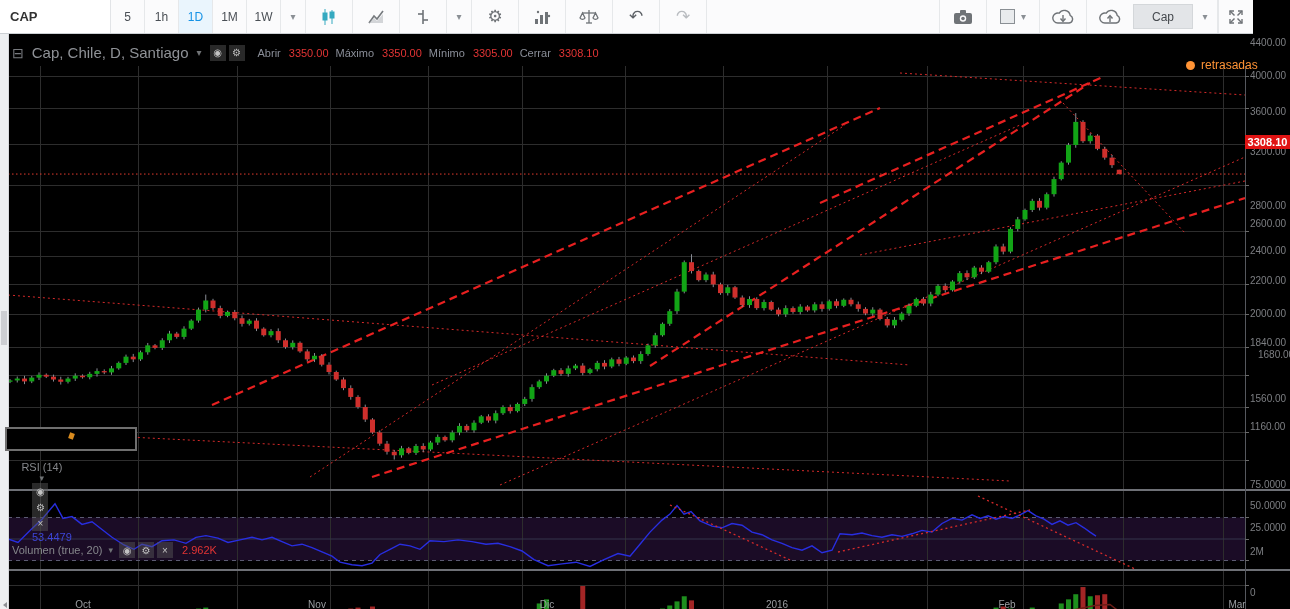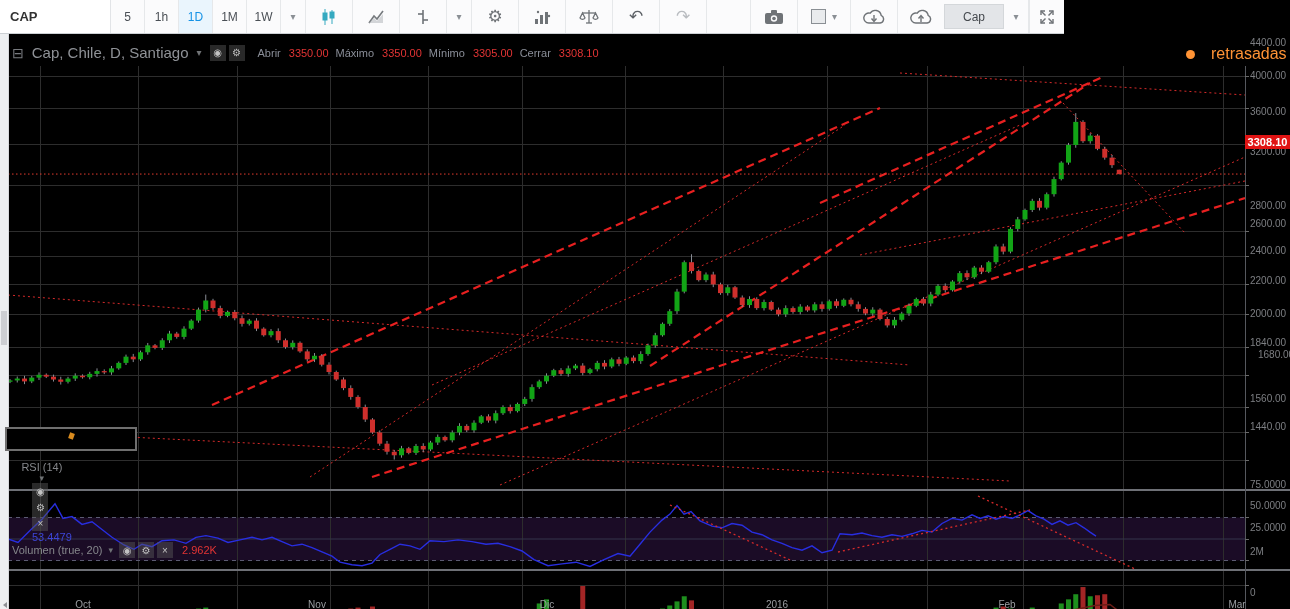--- a/index.html
+++ b/index.html
@@ -1,18 +1,18 @@
 <!DOCTYPE html>
 <html><head>
 <meta charset="utf-8">
 <style>
   html,body{margin:0;padding:0;}
   body{width:1290px;height:609px;overflow:hidden;background:#000;font-family:"Liberation Sans",sans-serif;position:relative;}
   
-  #toolbar{position:absolute;top:0;left:0;width:1064px;height:33px;background:#fbfbfc;border-bottom:1px solid #ccd0d4;display:flex;align-items:stretch;z-index:30;}
+  #toolbar{position:absolute;top:0;left:0;width:1253px;height:33px;background:#fbfbfc;border-bottom:1px solid #ccd0d4;display:flex;align-items:stretch;z-index:30;}
   .tb-sym{width:100px;display:flex;align-items:center;padding-left:10px;font-size:13px;font-weight:bold;color:#333;background:#fff;border-right:1px solid #e2e4e7;}
   .tb-btn{display:flex;align-items:center;justify-content:center;border-right:1px solid #e6e8ea;color:#4a4f55;font-size:12px;cursor:pointer;background:transparent;}
   .tb-int{width:33px;}
   .tb-int.active{color:#1592e6;background:#eaf5fd;}
   .tb-caret{width:24px;color:#8a8f94;font-size:10px;}
   .tb-ic{width:46px;color:#6f7377;}
   .tb-sp{flex:1;}
   .tb-chip{display:flex;align-items:center;background:#e3e5e8;color:#45494e;font-size:12px;padding:0 18px;margin:4px 0;border:1px solid #d4d7da;}
   .uic{display:block;}
   .undo{color:#5d6166;font-size:17px;}
@@ -31,21 +31,21 @@
   #legend-main .caret{color:#707376;font-size:10px;margin:0 8px;}
   .mini-btn{width:16px;height:16px;background:rgba(90,90,90,.45);color:#c2c2c2;font-size:10px;display:inline-flex;align-items:center;justify-content:center;margin-right:3px;cursor:pointer;}
   .ohlc{font-size:11px;margin-left:10px;color:#8a8e98;}
   .ohlc b{color:#e23434;font-weight:normal;margin:0 7px 0 8px;}
   .pane-legend{font-size:11px;color:#85878b;}
   .pane-legend .caret{color:#707376;font-size:9px;margin:0 6px;}
   .pane-legend .val-blue{color:#3d46d8;margin-left:20px;}
   .pane-legend .val-red{color:#e23434;margin-left:6px;}
   #legend-rsi{left:12px;top:461px;flex-direction:column;}
   #legend-vol{left:12px;top:542px;}
-  #delayed{position:absolute;left:1186px;top:45px;z-index:10;color:#ff9335;font-size:16px;display:flex;align-items:center;gap:10px;}
+  #delayed{position:absolute;left:1186px;top:58px;z-index:10;color:#ff9335;font-size:12px;display:flex;align-items:center;}
   #delayed .dot{width:9px;height:9px;border-radius:50%;background:#ff9335;margin-right:6px;}
   #idea-box{position:absolute;left:5px;top:427px;width:128px;height:20px;border:2px solid #6f6f6f;background:#000;z-index:9;}
   #idea-spark{position:absolute;left:62px;top:4px;width:5px;height:6px;background:#d98b1e;transform:rotate(20deg);}
   
   .tick-label{position:absolute;left:1250px;color:#7d7f83;font-size:10px;line-height:10px;z-index:8;}
   #price-badge{position:absolute;left:1245px;top:135px;width:45px;height:14px;background:#e01313;color:#fff;font-size:11px;font-weight:bold;line-height:14px;text-align:center;z-index:9;}
   .time-label{position:absolute;top:600px;color:#9a9da1;font-size:10px;line-height:10px;transform:translateX(-50%);z-index:8;}
 </style>
 </head>
 <body>
@@ -784,21 +784,21 @@
     <div class="tick-label" style="top: 106.991px;">3600.00</div>
     <div class="tick-label" style="top: 147.484px;">3200.00</div>
     <div class="tick-label" style="top: 201px;">2800.00</div>
     <div class="tick-label" style="top: 218.871px;">2600.00</div>
     <div class="tick-label" style="top: 246.389px;">2400.00</div>
     <div class="tick-label" style="top: 276.304px;">2200.00</div>
     <div class="tick-label" style="top: 309.072px;">2000.00</div>
     <div class="tick-label" style="top: 337.738px;">1840.00</div>
     <div class="tick-label" style="top: 350px; margin-left: 8px;">1680.00</div>
     <div class="tick-label" style="top: 394.493px;">1560.00</div>
-    <div class="tick-label" style="top: 422.011px;">1440.00</div>
+    <div class="tick-label" style="top: 422.011px;">1160.00</div>
     <div class="tick-label" style="top: 479.5px;">75.0000</div>
     <div class="tick-label" style="top: 501px;">50.0000</div>
     <div class="tick-label" style="top: 522.5px;">25.0000</div>
     <div class="tick-label" style="top: 547px;">2M</div>
     <div class="tick-label" style="top: 588px;">0</div>
   </div>
 <div id="time-labels">
     <div class="time-label" style="left: 83px;">Oct</div>
     <div class="time-label" style="left: 317px;">Nov</div>
     <div class="time-label" style="left: 547px;">Dic</div>

